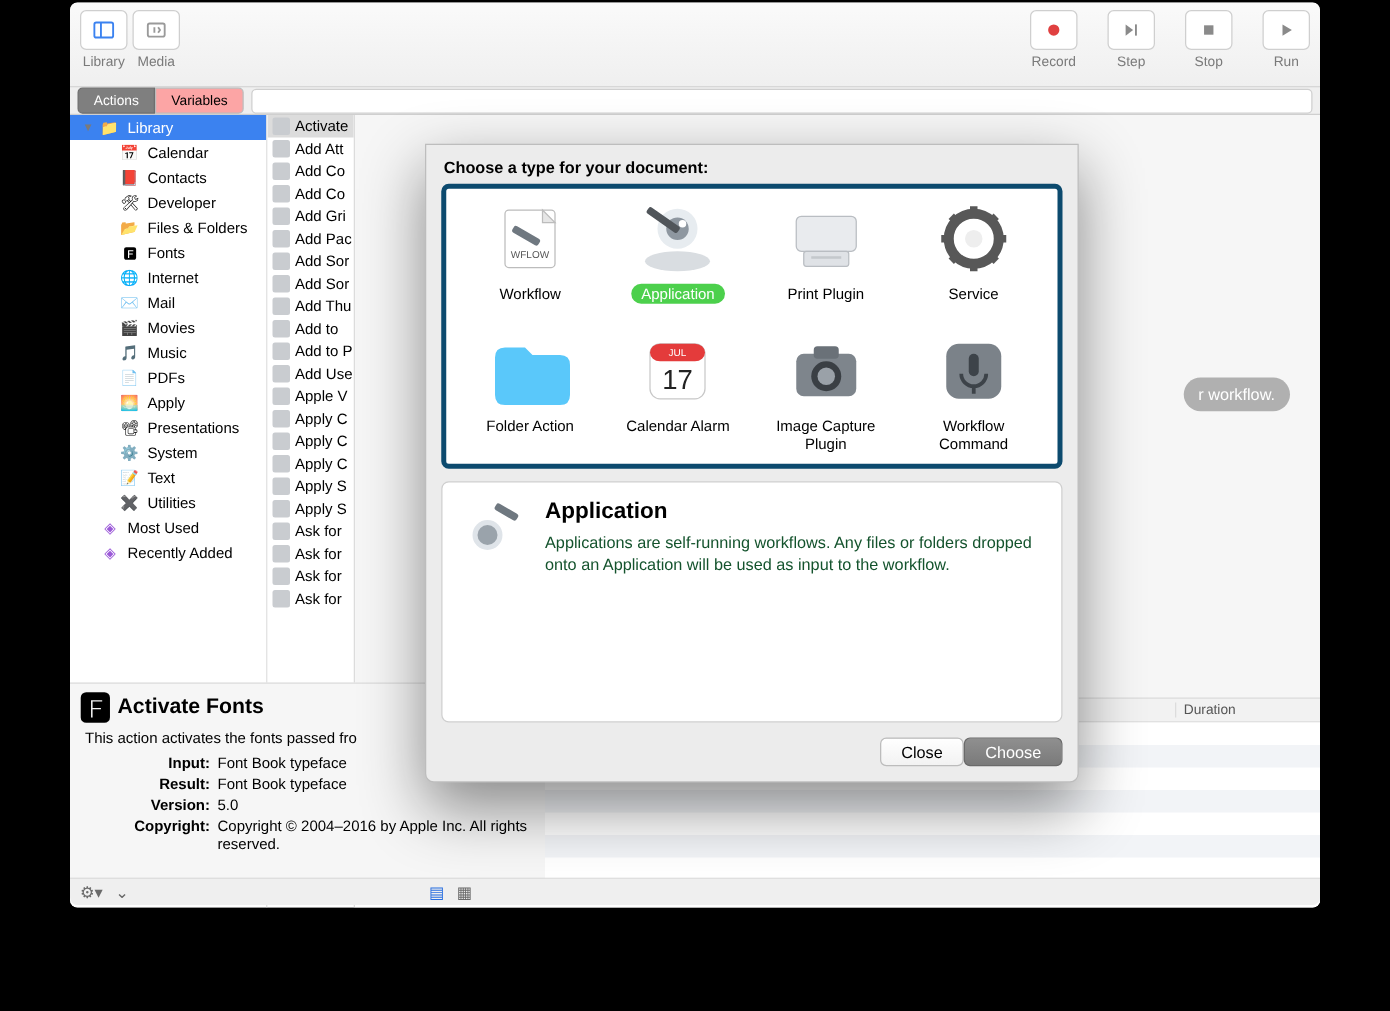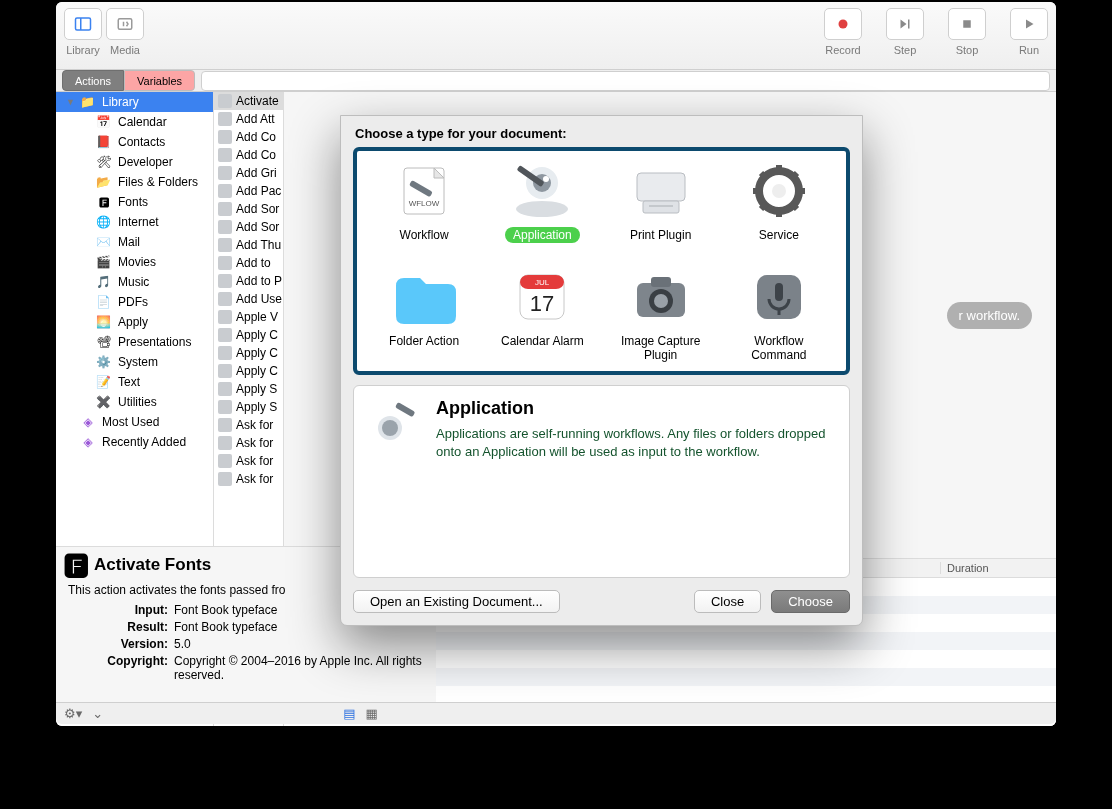--- a/index.html
+++ b/index.html
@@ -88,21 +88,21 @@
   .type.selected .type-label{ background:#4cd04c; color:#fff;}
 
   .infobox{ margin-top:10px; background:#fff; border:1px solid #cfcfcf; border-radius:6px; padding:12px 14px; display:flex; gap:14px; font-size:13px; flex:1;}
   .infobox .big{ font-weight:bold; font-size:18px; margin-bottom:6px;}
   .infobox .text{ color:#14532d; line-height:1.35;}
 
   .sheet-buttons{ margin-top:12px; display:flex; align-items:center;}
   .btn{ font-size:13px; padding:3px 16px; border:1px solid #bcbcbc; border-radius:5px; background:linear-gradient(#ffffff,#f2f2f2);}
   .btn.default{ background:linear-gradient(#8f8f8f,#7a7a7a); color:#fff; border-color:#6a6a6a;}
   .sheet-buttons .gap{flex:1;}
-  .sheet-buttons .btn + .btn{ margin-left:10px;}
+  .sheet-buttons .btn + .btn{ }
 
   
   svg{ display:block; }
 </style>
 </head>
 <body>
 
 <div class="window">
 
 
@@ -526,18 +526,17 @@
           <rect x="30" y="4" width="20" height="6" rx="2" fill="#6f7880" transform="rotate(30 30 4)"></rect>
         </svg>
     </div>
     <div>
       <div class="big">Application</div>
       <div class="text">Applications are self-running workflows. Any files or folders dropped onto an Application will be used as input to the workflow.</div>
     </div>
   </div>
 
   <div class="sheet-buttons">
-    <div class="btn"><span>Open an Existing Document...</span></div>
     <div class="gap"></div>
     <div class="btn"><span>Close</span></div>
     <div class="btn default"><span>Choose</span></div>
   </div>
 </div>
 
 </body></html>

